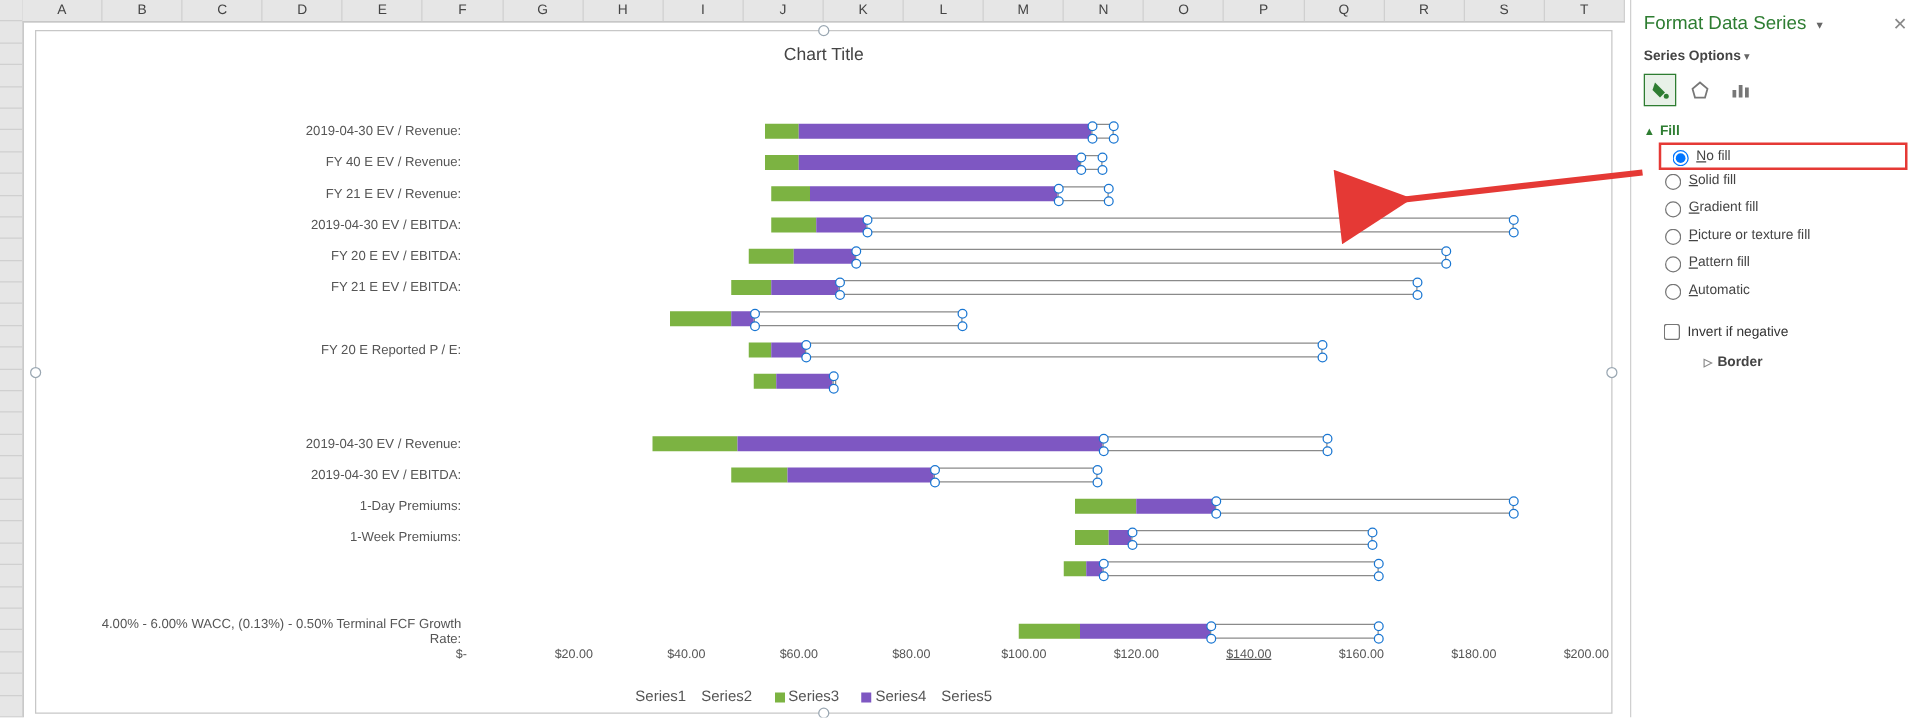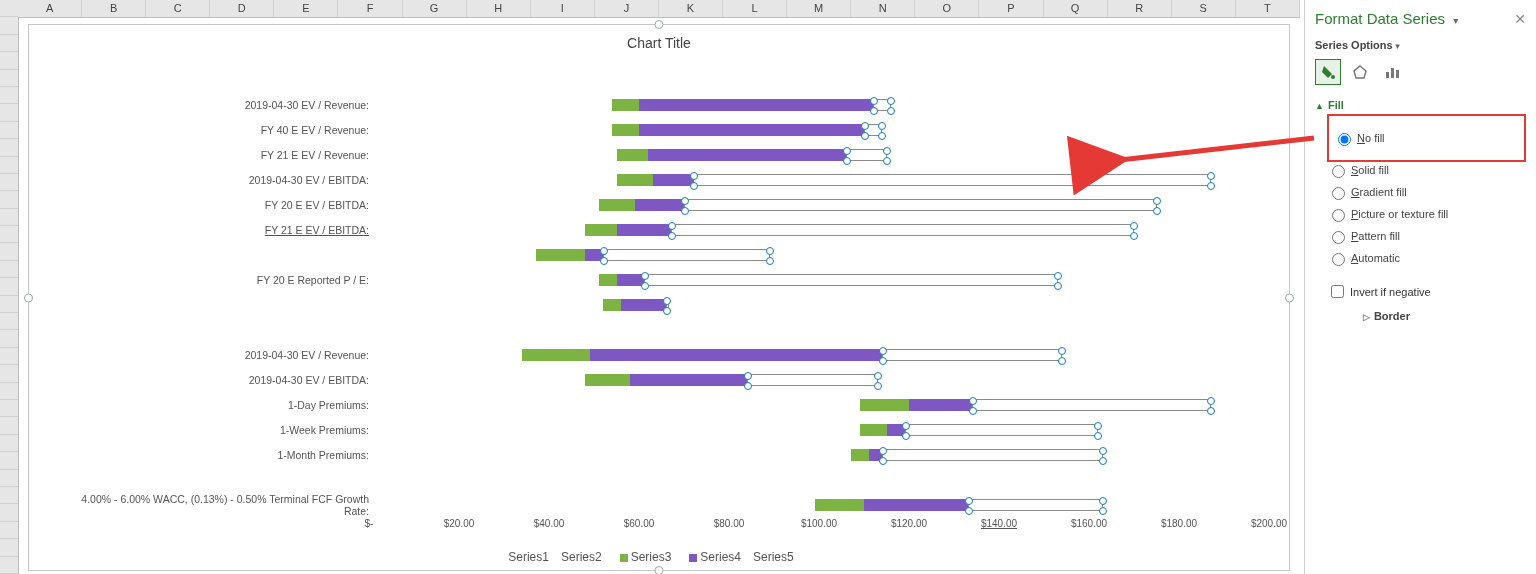--- a/index.html
+++ b/index.html
@@ -219,21 +219,21 @@
   color: #444;
   padding: 3px 0;
   display: flex;
   align-items: center;
   cursor: pointer;
 }
 .radio-row input { margin-right: 6px; }
 .radio-row .underline { text-decoration: underline; }
 .highlight-box {
   border: 2px solid #e53935;
-  padding: 14px 4px;
+  padding: 1px 4px;
   margin: -3px 0;
 }
 .check-row {
   font-size: 11px;
   padding: 3px 0 3px 12px;
   display: flex;
   align-items: center;
 }
 .check-row input { margin-right: 6px; }
 
@@ -360,21 +360,21 @@
         <div class="bar-row" style="top: 120px;">
           <div class="seg s3" style="left: 229.5px; width: 36px;"></div>
           <div class="seg s4" style="left: 265.5px; width: 49.5px;"></div>
           <div class="seg s5" style="left: 315px; width: 472.5px;">
             <div class="sel-handle" style="top: -3px; left: -4px;"></div>
             <div class="sel-handle" style="top: -3px; left: calc(100% - 3px);"></div>
             <div class="sel-handle" style="top: calc(100% - 3px); left: -4px;"></div>
             <div class="sel-handle" style="top: calc(100% - 3px); left: calc(100% - 3px);"></div>
           </div>
         </div>
-        <div class="category-label" style="top: 145px; text-decoration: underline;">FY 21 E EV / EBITDA:</div>
+        <div class="category-label" style="top: 145px;">FY 21 E EV / EBITDA:</div>
         <div class="bar-row" style="top: 145px;">
           <div class="seg s3" style="left: 216px; width: 31.5px;"></div>
           <div class="seg s4" style="left: 247.5px; width: 54px;"></div>
           <div class="seg s5" style="left: 301.5px; width: 463.5px;">
             <div class="sel-handle" style="top: -3px; left: -4px;"></div>
             <div class="sel-handle" style="top: -3px; left: calc(100% - 3px);"></div>
             <div class="sel-handle" style="top: calc(100% - 3px); left: -4px;"></div>
             <div class="sel-handle" style="top: calc(100% - 3px); left: calc(100% - 3px);"></div>
           </div>
         </div>
@@ -445,21 +445,20 @@
         <div class="bar-row" style="top: 345px;">
           <div class="seg s3" style="left: 490.5px; width: 27px;"></div>
           <div class="seg s4" style="left: 517.5px; width: 18px;"></div>
           <div class="seg s5" style="left: 535.5px; width: 193.5px;">
             <div class="sel-handle" style="top: -3px; left: -4px;"></div>
             <div class="sel-handle" style="top: -3px; left: calc(100% - 3px);"></div>
             <div class="sel-handle" style="top: calc(100% - 3px); left: -4px;"></div>
             <div class="sel-handle" style="top: calc(100% - 3px); left: calc(100% - 3px);"></div>
           </div>
         </div>
-        <div class="category-label" style="top: 370px;">1-Month Premiums:</div>
         <div class="bar-row" style="top: 370px;">
           <div class="seg s3" style="left: 481.5px; width: 18px;"></div>
           <div class="seg s4" style="left: 499.5px; width: 13.5px;"></div>
           <div class="seg s5" style="left: 513px; width: 220.5px;">
             <div class="sel-handle" style="top: -3px; left: -4px;"></div>
             <div class="sel-handle" style="top: -3px; left: calc(100% - 3px);"></div>
             <div class="sel-handle" style="top: calc(100% - 3px); left: -4px;"></div>
             <div class="sel-handle" style="top: calc(100% - 3px); left: calc(100% - 3px);"></div>
           </div>
         </div>

